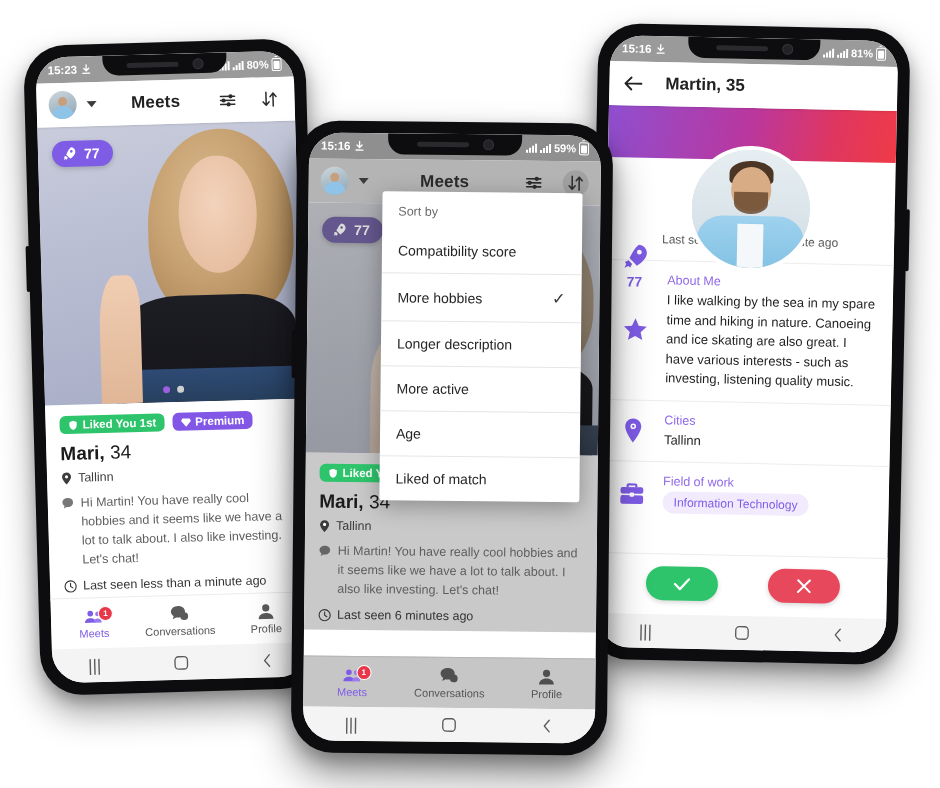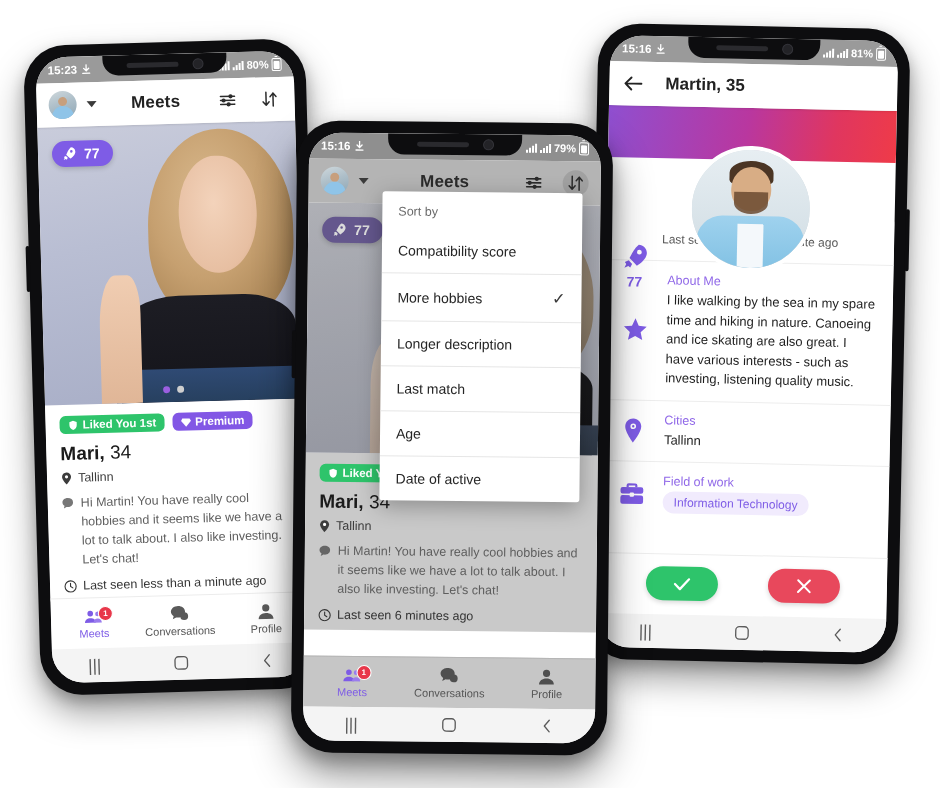--- a/index.html
+++ b/index.html
@@ -490,21 +490,21 @@
       <div class="statusbar light">
         <div class="sb-left">
           <span>15:16</span>
           <svg width="9" height="10" viewBox="0 0 9 10">
               <path d="M4.5 0v6M2 4l2.5 2.5L7 4M1 9h7" stroke="#fff" stroke-width="1.3" fill="none" stroke-linecap="round"></path>
             </svg>
         </div>
         <div class="sb-right">
           <span class="sig"></span>
           <span class="sig"></span>
-          <span>79%</span>
+          <span>59%</span>
           <span class="batt"></span>
         </div>
       </div>
 
       <div class="appbar grey">
         <div class="avatar">
             <div class="head"></div>
             <div class="body"></div>
           </div>
         <div class="chev"></div>
@@ -596,27 +596,27 @@
           <span>Compatibility score</span>
         </div>
         <div class="mitem">
           <span>More hobbies</span>
           <span class="check">✓</span>
         </div>
         <div class="mitem">
           <span>Longer description</span>
         </div>
         <div class="mitem">
-          <span>Last match</span>
+          <span>More active</span>
         </div>
         <div class="mitem">
           <span>Age</span>
         </div>
         <div class="mitem">
-          <span>Date of active</span>
+          <span>Liked of match</span>
         </div>
       </div>
 
       <div class="bottomnav grey">
         <div class="navitem active">
           <svg width="20" height="16" viewBox="0 0 22 16">
               <circle cx="7" cy="5" r="3.1" fill="#7e5ce6"></circle>
               <path d="M1 15c0-3.3 2.7-5 6-5s6 1.7 6 5z" fill="#7e5ce6"></path>
               <circle cx="15" cy="5.5" r="2.6" fill="#9a7cee"></circle>
               <path d="M10.5 15c0-2.9 2-4.4 4.5-4.4s4.5 1.5 4.5 4.4z" fill="#9a7cee"></path>

